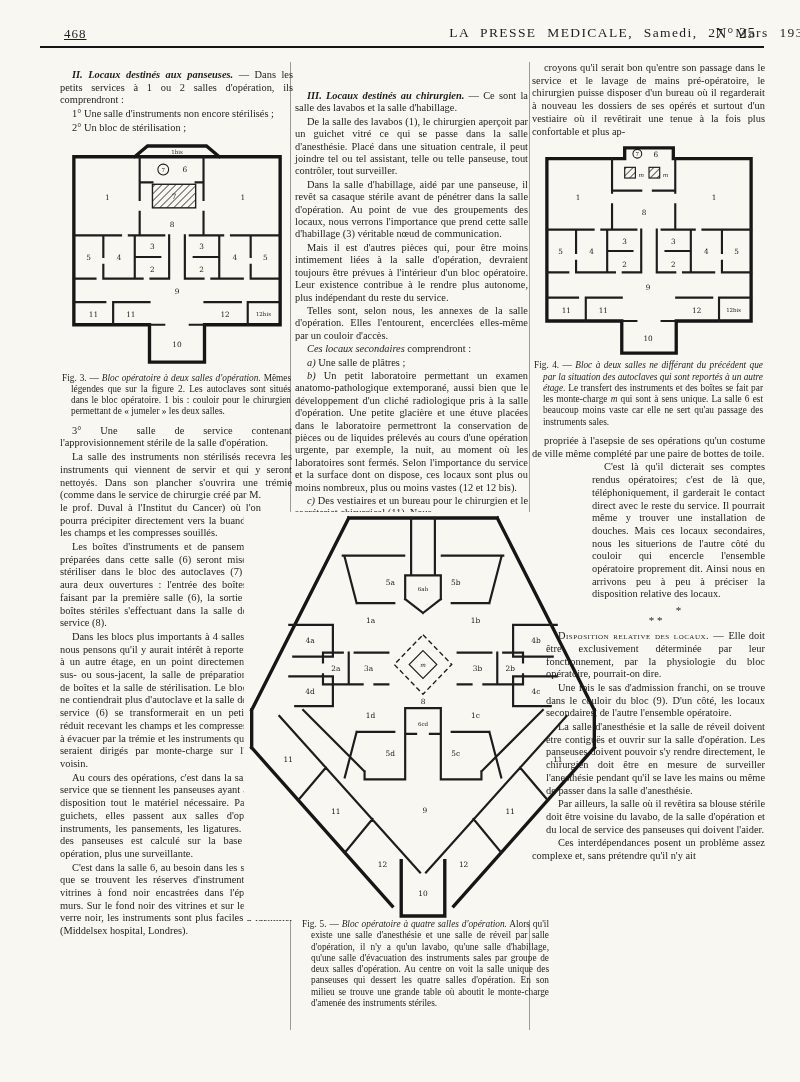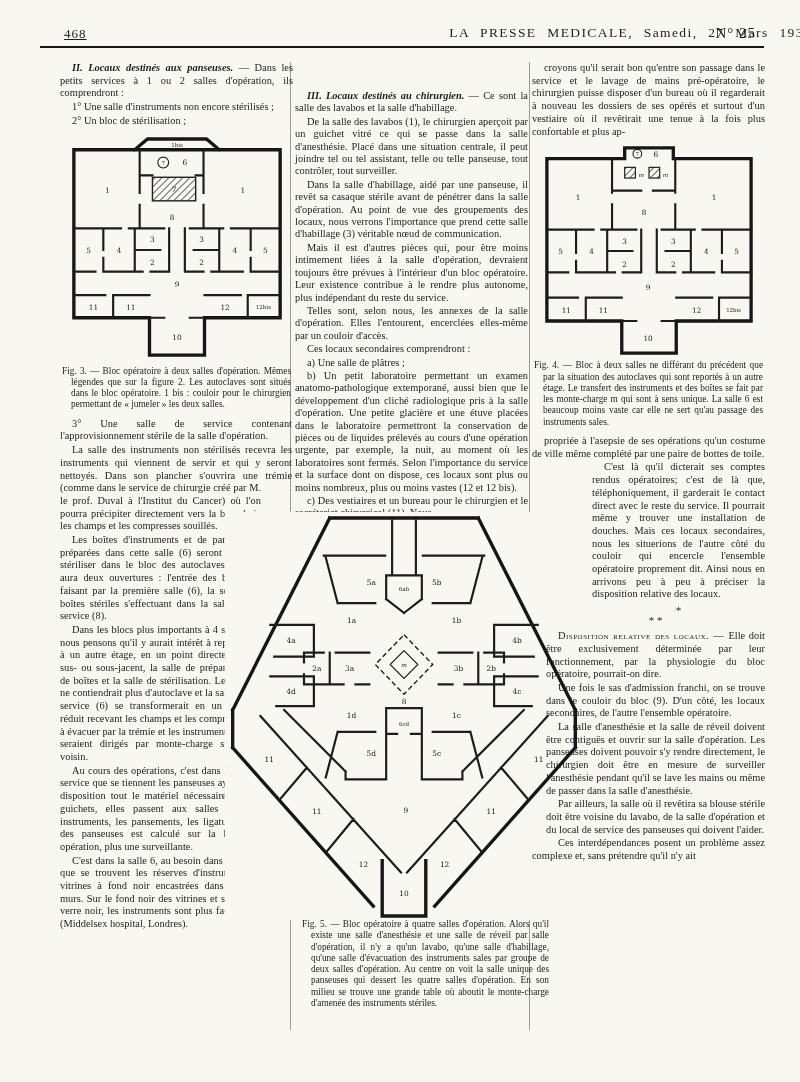--- a/index.html
+++ b/index.html
@@ -9,40 +9,40 @@
     font-family:"Liberation Serif","DejaVu Serif",serif;
   }
   .hdr-num{position:absolute;top:26px;left:64px;font-size:13px;letter-spacing:1px;text-decoration:underline;}
   .hdr-title{position:absolute;top:25px;left:12px;width:100%;text-align:right;
     font-size:13.5px;letter-spacing:1.4px;word-spacing:6px;}
   .hdr-issue{position:absolute;top:25px;right:44px;font-size:15px;letter-spacing:1px;}
   .hdr-rule{position:absolute;top:46px;left:40px;width:724px;height:2.4px;background:#161616;}
 
   .col{position:absolute;top:62px;width:233px;font-size:10.4px;line-height:12.7px;
     text-align:justify;hyphens:auto;}
-  #col1{left:60px;}
+  #col1{left:60px;margin-top:7px;}
   #col2{left:295px;line-height:12.4px;margin-top:28px;}
   #col3{left:532px;}
   .col p{margin:0 0 1px 0;text-indent:12px;}
   .lead-it{font-style:italic;font-weight:600;}
-  .it{}
+  .it{font-style:italic;}
   .sc{font-variant:small-caps;letter-spacing:.5px;}
 
   .vrule{position:absolute;top:62px;width:1px;height:968px;background:#9a9a96;}
   #vrule1{left:290px;} #vrule2{left:529px;}
 
   figure.plan{margin:6px 0 4px 0;text-align:center;}
   .caption{font-size:9.3px;line-height:11.3px;text-align:justify;
     padding-left:9px;text-indent:-9px;margin:3px 2px 7px 2px;}
 
   
   .spr{float:right;clear:right;}
   .spl{float:left;clear:left;}
 
-  #fig5{position:absolute;left:220px;top:506px;width:368px;}
+  #fig5{position:absolute;left:239px;top:506px;width:368px;}
   #fig5-caption{position:absolute;left:300px;top:916px;width:238px;}
 
   .asterism{text-align:center;text-indent:0!important;line-height:10px;
     margin:4px 0 5px 0!important;font-size:11px;}
 
   svg{display:block;margin:0 auto;}
   svg text{font-family:"DejaVu Serif",serif;fill:#1a1a1a;}
   .fl{font-size:7.5px;text-anchor:middle;}
   .fs{font-size:5.6px;text-anchor:middle;}
   .fm{font-size:6px;font-style:italic;text-anchor:middle;}

